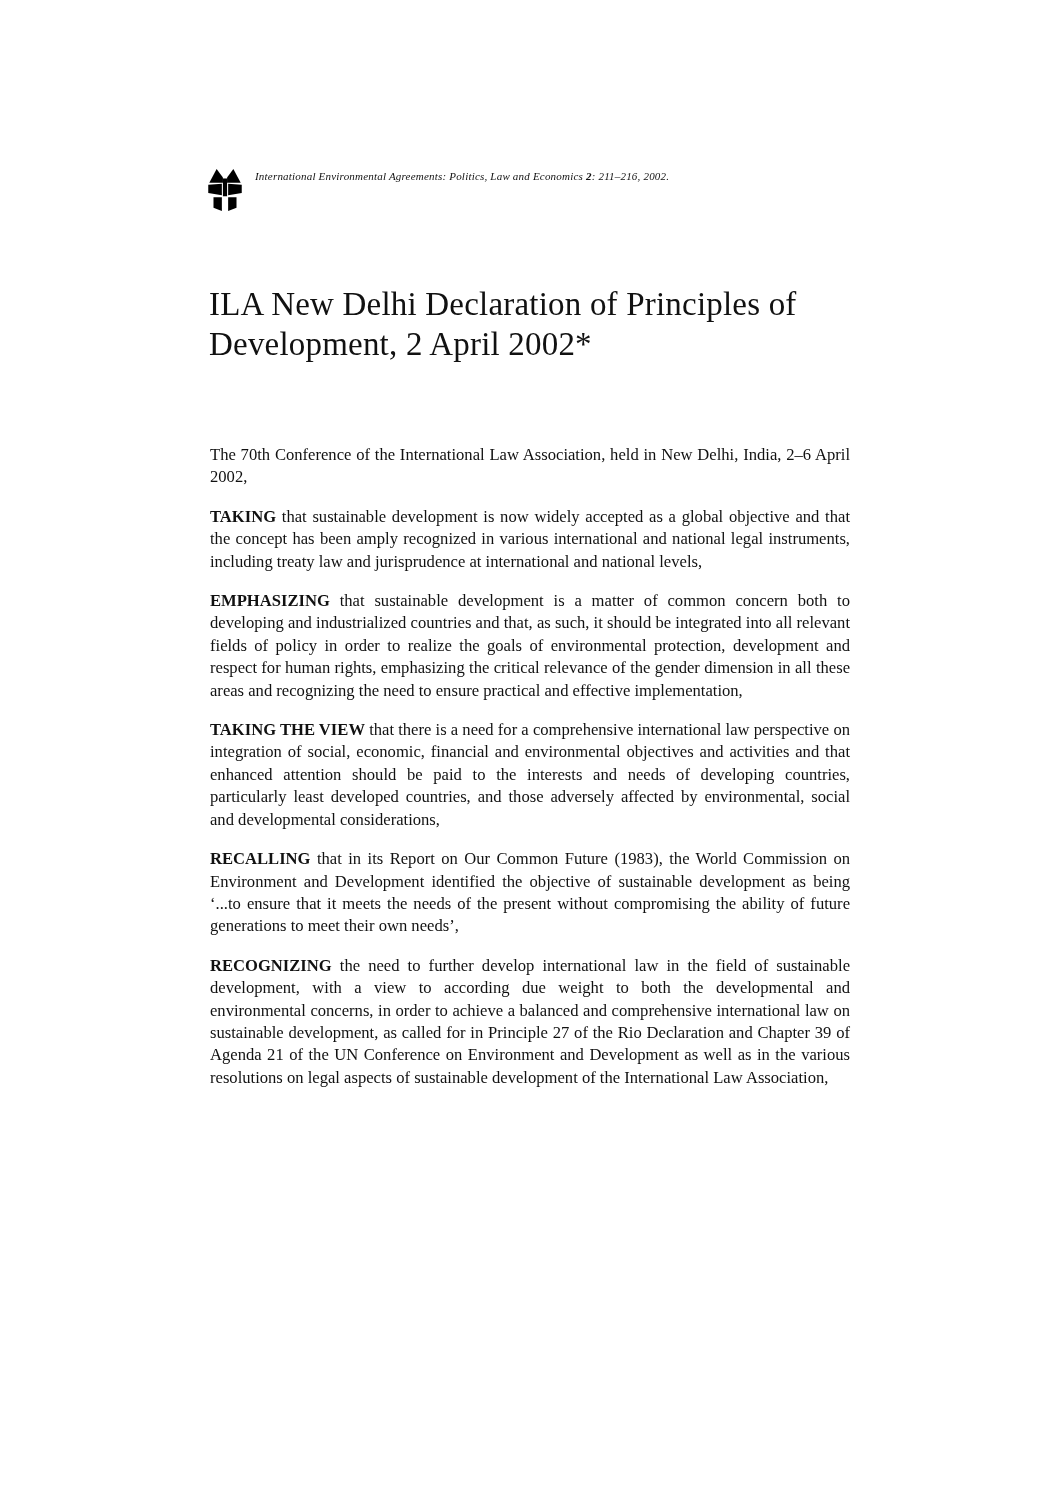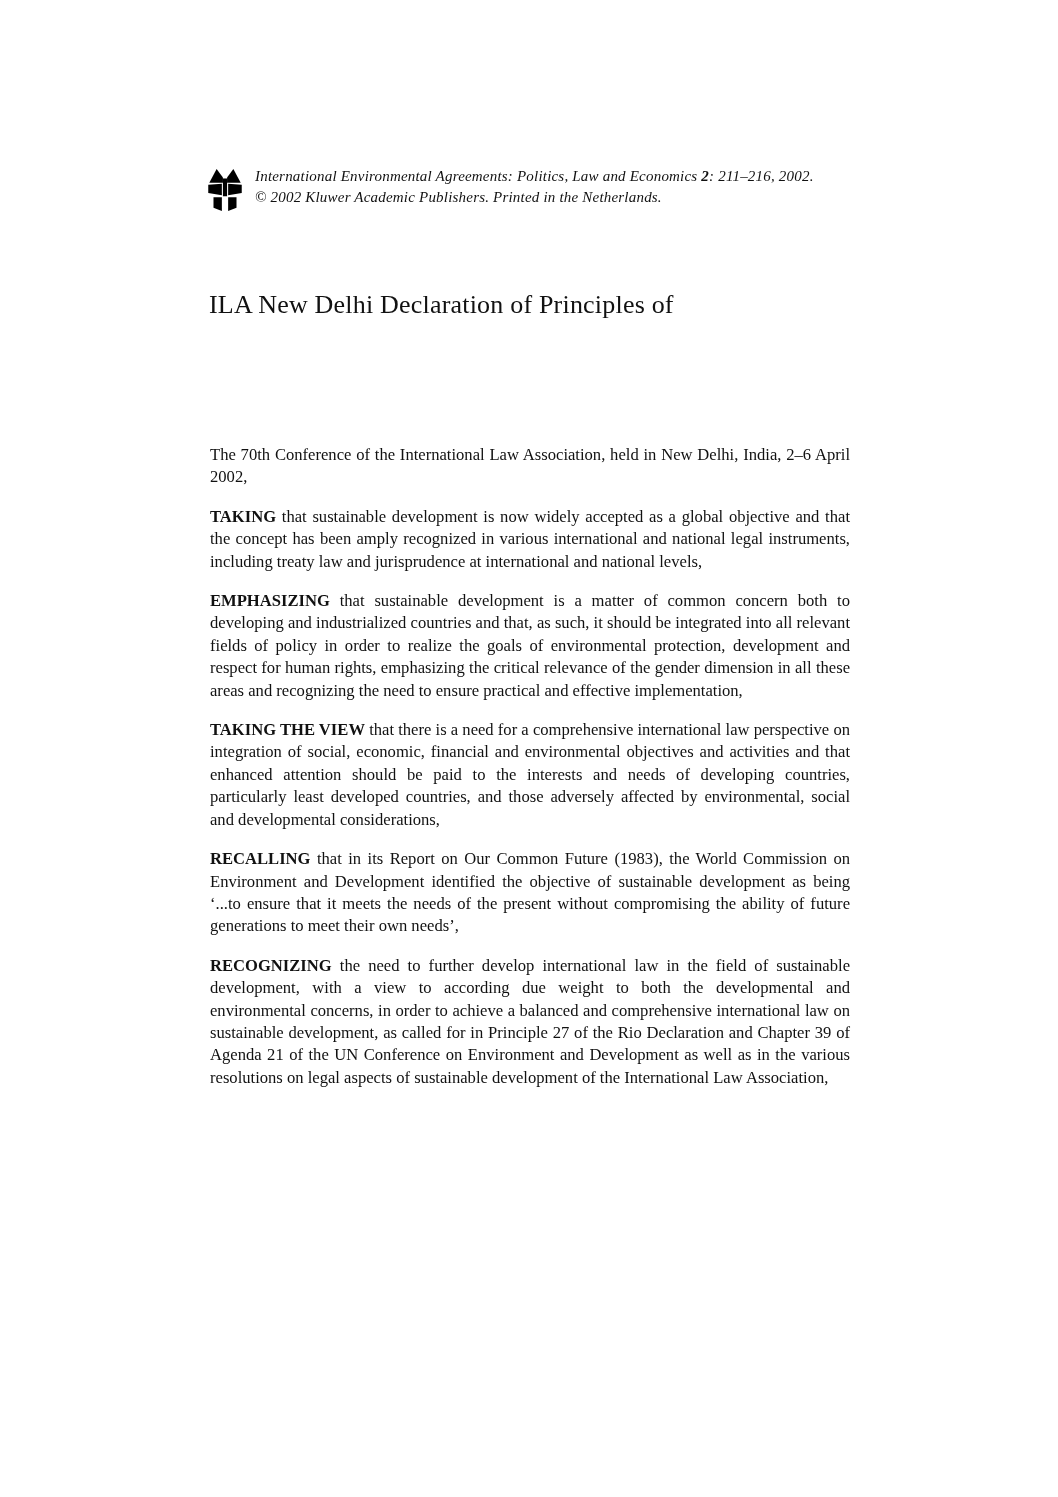--- a/index.html
+++ b/index.html
@@ -28,36 +28,36 @@
   }
   .logo {
     width: 38px;
     height: 45px;
     flex: 0 0 auto;
     margin-top: 2px;
   }
   .header-text {
     margin-left: 11px;
     font-style: italic;
-    font-size: 15px;
+    font-size: 11px;
     line-height: 20.5px;
     white-space: nowrap;
     letter-spacing: 0.2px;
   }
   .header-text .volume {
     font-weight: bold;
   }
 
   
   .article-title {
     position: absolute;
     left: 209px;
     top: 285px;
     width: 680px;
-    font-size: 26px;
+    font-size: 33px;
     line-height: 39.5px;
     font-weight: normal;
     margin: 0;
     letter-spacing: 0.2px;
   }
   .article-title span { display: block; }
 
   
   .body-text {
     position: absolute;
@@ -92,26 +92,26 @@
         <polygon points="20,9 26,1 33,14 20,14"></polygon>
         <polygon points="2,16 15,15 15,26 2,24"></polygon>
         <polygon points="21,15 34,16 34,24 21,26"></polygon>
         <polygon points="16,10 20,10 20,27 16,27"></polygon>
         <polygon points="7,28 15,28 15,41 7,38"></polygon>
         <polygon points="21,28 29,28 29,38 21,41"></polygon>
       </g>
     </svg>
     <div class="header-text">
       <div><span>International Environmental Agreements: Politics, Law and Economics </span><span class="volume">2</span><span>: 211–216, 2002.</span></div>
-      <div>© 2002 Kluwer Academic Publishers. Printed in the Netherlands.</div>
     </div>
   </div>
 
   <h1 class="article-title">
     <span>ILA New Delhi Declaration of Principles of</span>
+    <span>Development, 2 April 2002*</span>
   </h1>
 
   <div class="body-text">
     <p>The 70th Conference of the International Law Association, held in New Delhi, India, 2–6 April 2002,</p>
 
     <p><span class="lead">TAKING</span><span> that sustainable development is now widely accepted as a global objective and that the concept has been amply recognized in various international and national legal instruments, including treaty law and jurisprudence at international and national levels,</span></p>
 
     <p><span class="lead">EMPHASIZING</span><span> that sustainable development is a matter of common concern both to developing and industrialized countries and that, as such, it should be integrated into all relevant fields of policy in order to realize the goals of environmental protection, development and respect for human rights, emphasizing the critical relevance of the gender dimension in all these areas and recognizing the need to ensure practical and effective implementation,</span></p>
 
     <p><span class="lead">TAKING THE VIEW</span><span> that there is a need for a comprehensive international law perspective on integration of social, economic, financial and environmental objectives and activities and that enhanced attention should be paid to the interests and needs of developing countries, particularly least developed countries, and those adversely affected by environmental, social and developmental considerations,</span></p>

